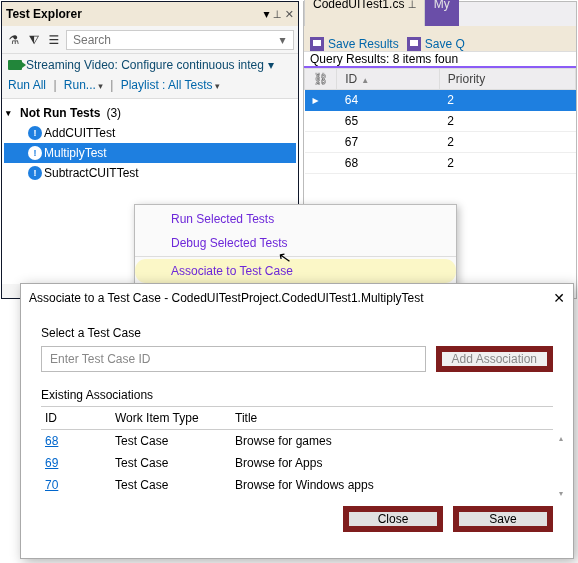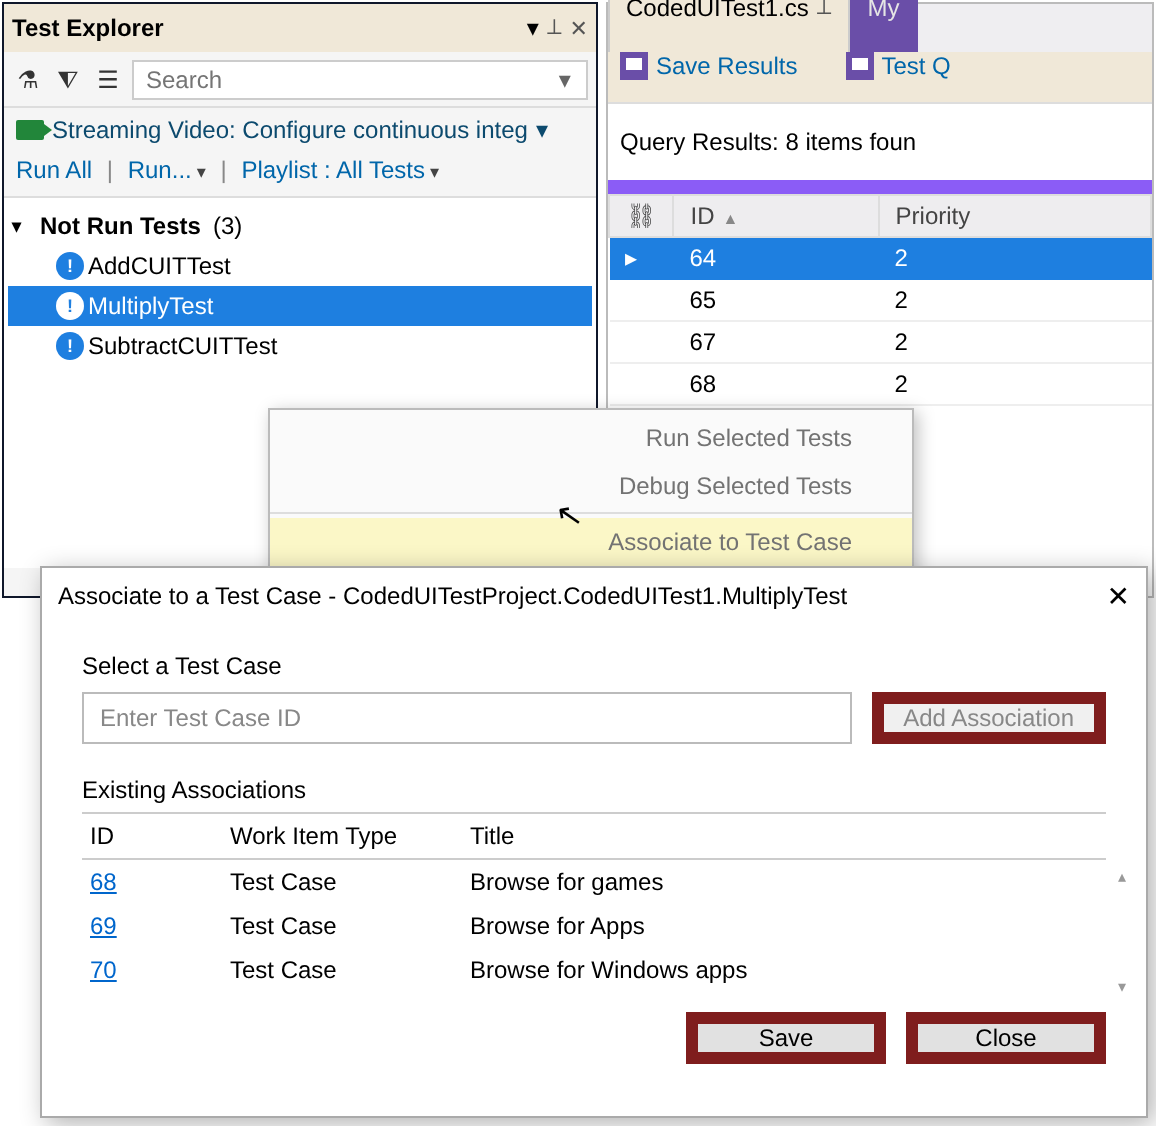--- a/index.html
+++ b/index.html
@@ -32,36 +32,36 @@
   .caret { width:12px; display:inline-block; font-size:9px;}
   .test-icon { width:14px; height:14px; border-radius:50%; background:#1e7fe0; color:#fff; display:inline-flex; align-items:center; justify-content:center; font-size:9px; font-weight:bold;}
   .tree-row.selected .test-icon { background:#fff; color:#1e7fe0;}
   .count { font-weight:normal; margin-left:4px;}
 
   
   .panel-doc { position:absolute; left:303px; top:1px; width:274px; height:298px; border:1px solid #bbb; background:#fff;}
   .doc-tabs { display:flex; height:24px; background:#efeef1; align-items:flex-end;}
   .tab { padding:15px 8px; background:#f0e8d8; border:1px solid #ccc; border-bottom:none; display:flex; align-items:center; gap:4px;justify-content:center;}
   .tab.secondary { background:#6a4ea8; color:#e5e5e5; border-color:#6a4ea8;}
-  .doc-toolbar { background:#f0e8d8; height:26px; border-bottom:1px solid #ddd; display:flex; align-items:flex-start; gap:24px; padding:0 6px;}
+  .doc-toolbar { background:#f0e8d8; height:26px; border-bottom:1px solid #ddd; display:flex; align-items:flex-end; gap:8px; padding:0 6px;}
   .save-btn { display:flex; align-items:center; gap:4px; color:#0066aa;}
   .save-icon { width:14px; height:14px; display:inline-block; background:#6a4ea8; position:relative;}
   .save-icon::after { content:""; position:absolute; inset:3px 3px 5px 3px; background:#fff;}
-  .qr-line { padding:12px 6px; border-bottom:7px solid #8b5cf6;}
+  .qr-line { padding:0 6px; border-bottom:2px solid #8b5cf6;}
   .table { width:100%; border-collapse:collapse;}
   .table th { background:#eeedef; text-align:left; font-weight:normal; padding:3px 8px; border:1px solid #ddd; color:#444;}
   .table td { padding:3px 8px; border-bottom:1px solid #eee;}
   .table tr.sel td { background:#1e7fe0; color:#fff; border-bottom:1px solid #1e7fe0;}
   .linkcol { width:18px; text-align:center;}
   .sort-ind {font-size:8px; color:#888; margin-left:4px;}
 
   
   .ctx-menu { position:absolute; left:134px; top:204px; width:323px; background:#fafafa; border:1px solid #bbb; box-shadow: 2px 2px 8px rgba(0,0,0,0.25); padding:2px 0;}
-  .ctx-item { padding:5px 30px 5px 36px; color:#737373;text-align:right; }
-  .ctx-item.hover { background:#fbf7c7;}
+  .ctx-item { padding:5px 30px 5px 36px; color:#6d28d9; }
+  .ctx-item.hover { background:#fbf7c7;border-radius:11px;}
   .ctx-item.sep-after { border-bottom:1px solid #ddd; margin-bottom:2px; padding-bottom:6px;}
   .cursor { position:absolute; left:278px; top:248px; font-size:16px; color:#000; transform:rotate(-10deg); pointer-events:none;}
 
   
   .dialog { position:absolute; left:20px; top:283px; width:554px; height:276px; background:#fff; border:1px solid #aaa; box-shadow: 3px 3px 12px rgba(0,0,0,0.3);}
   .dlg-title { height:28px; display:flex; align-items:center; padding:0 8px; border-bottom:0;}
   .dlg-title-text { flex:1;}
   .dlg-close { font-size:14px;}
   .dlg-body { padding: 10px 20px;}
   .section-label { margin:4px 0 6px 0;}
@@ -144,21 +144,21 @@
       <span>My</span>
     </div>
   </div>
   <div class="doc-toolbar">
     <span class="save-btn">
       <span class="save-icon"></span>
       <span>Save Results</span>
     </span>
     <span class="save-btn">
       <span class="save-icon"></span>
-      <span>Test Q</span>
+      <span>Save Q</span>
     </span>
   </div>
   <div class="qr-line">Query Results: 8 items foun</div>
   <table class="table">
     <tbody>
         <tr>
       <th class="linkcol">⛓</th>
       <th><span>ID</span><span class="sort-ind">▲</span></th>
       <th>Priority</th>
     </tr>
@@ -232,16 +232,16 @@
             <td>Browse for Windows apps</td>
           </tr>
     </tbody>
       </table>
   </div>
   <div class="scroll-hint">
       <span>▴</span>
       <span>▾</span>
     </div>
   <div class="dlg-footer">
+    <div class="btn primary">Close</div>
     <div class="btn">Save</div>
-    <div class="btn primary">Close</div>
   </div>
 </div>
 
 </body></html>

